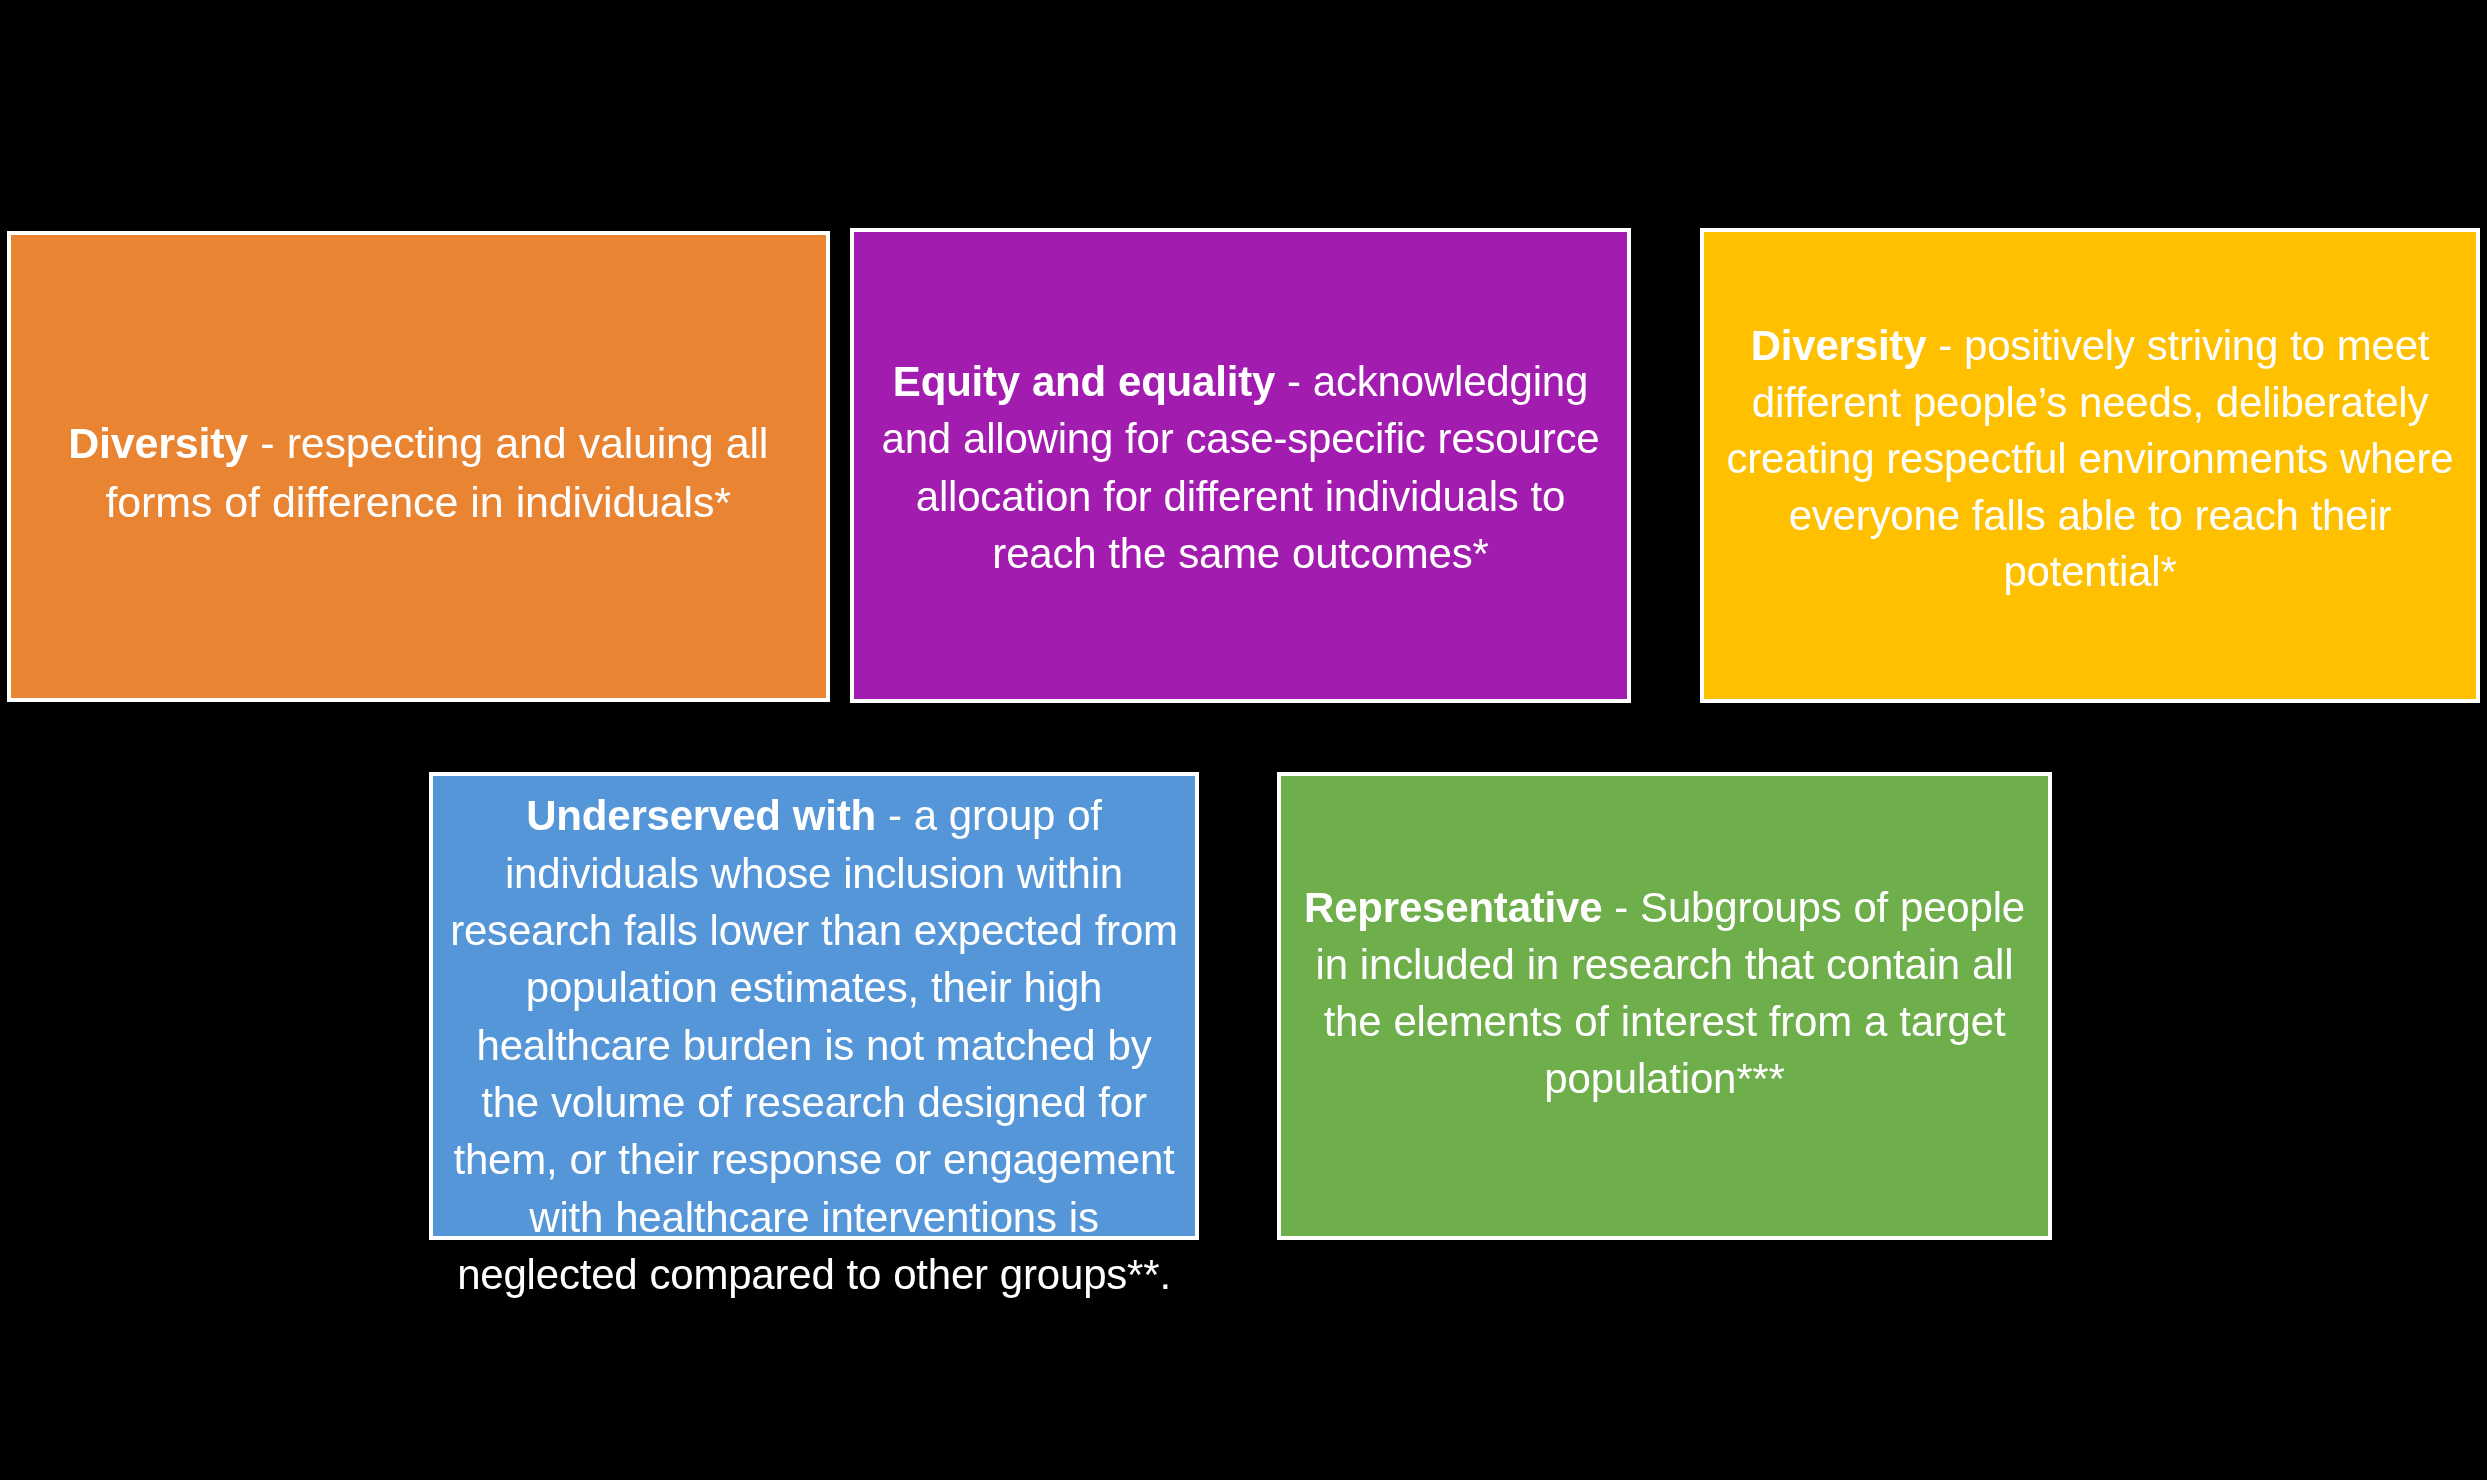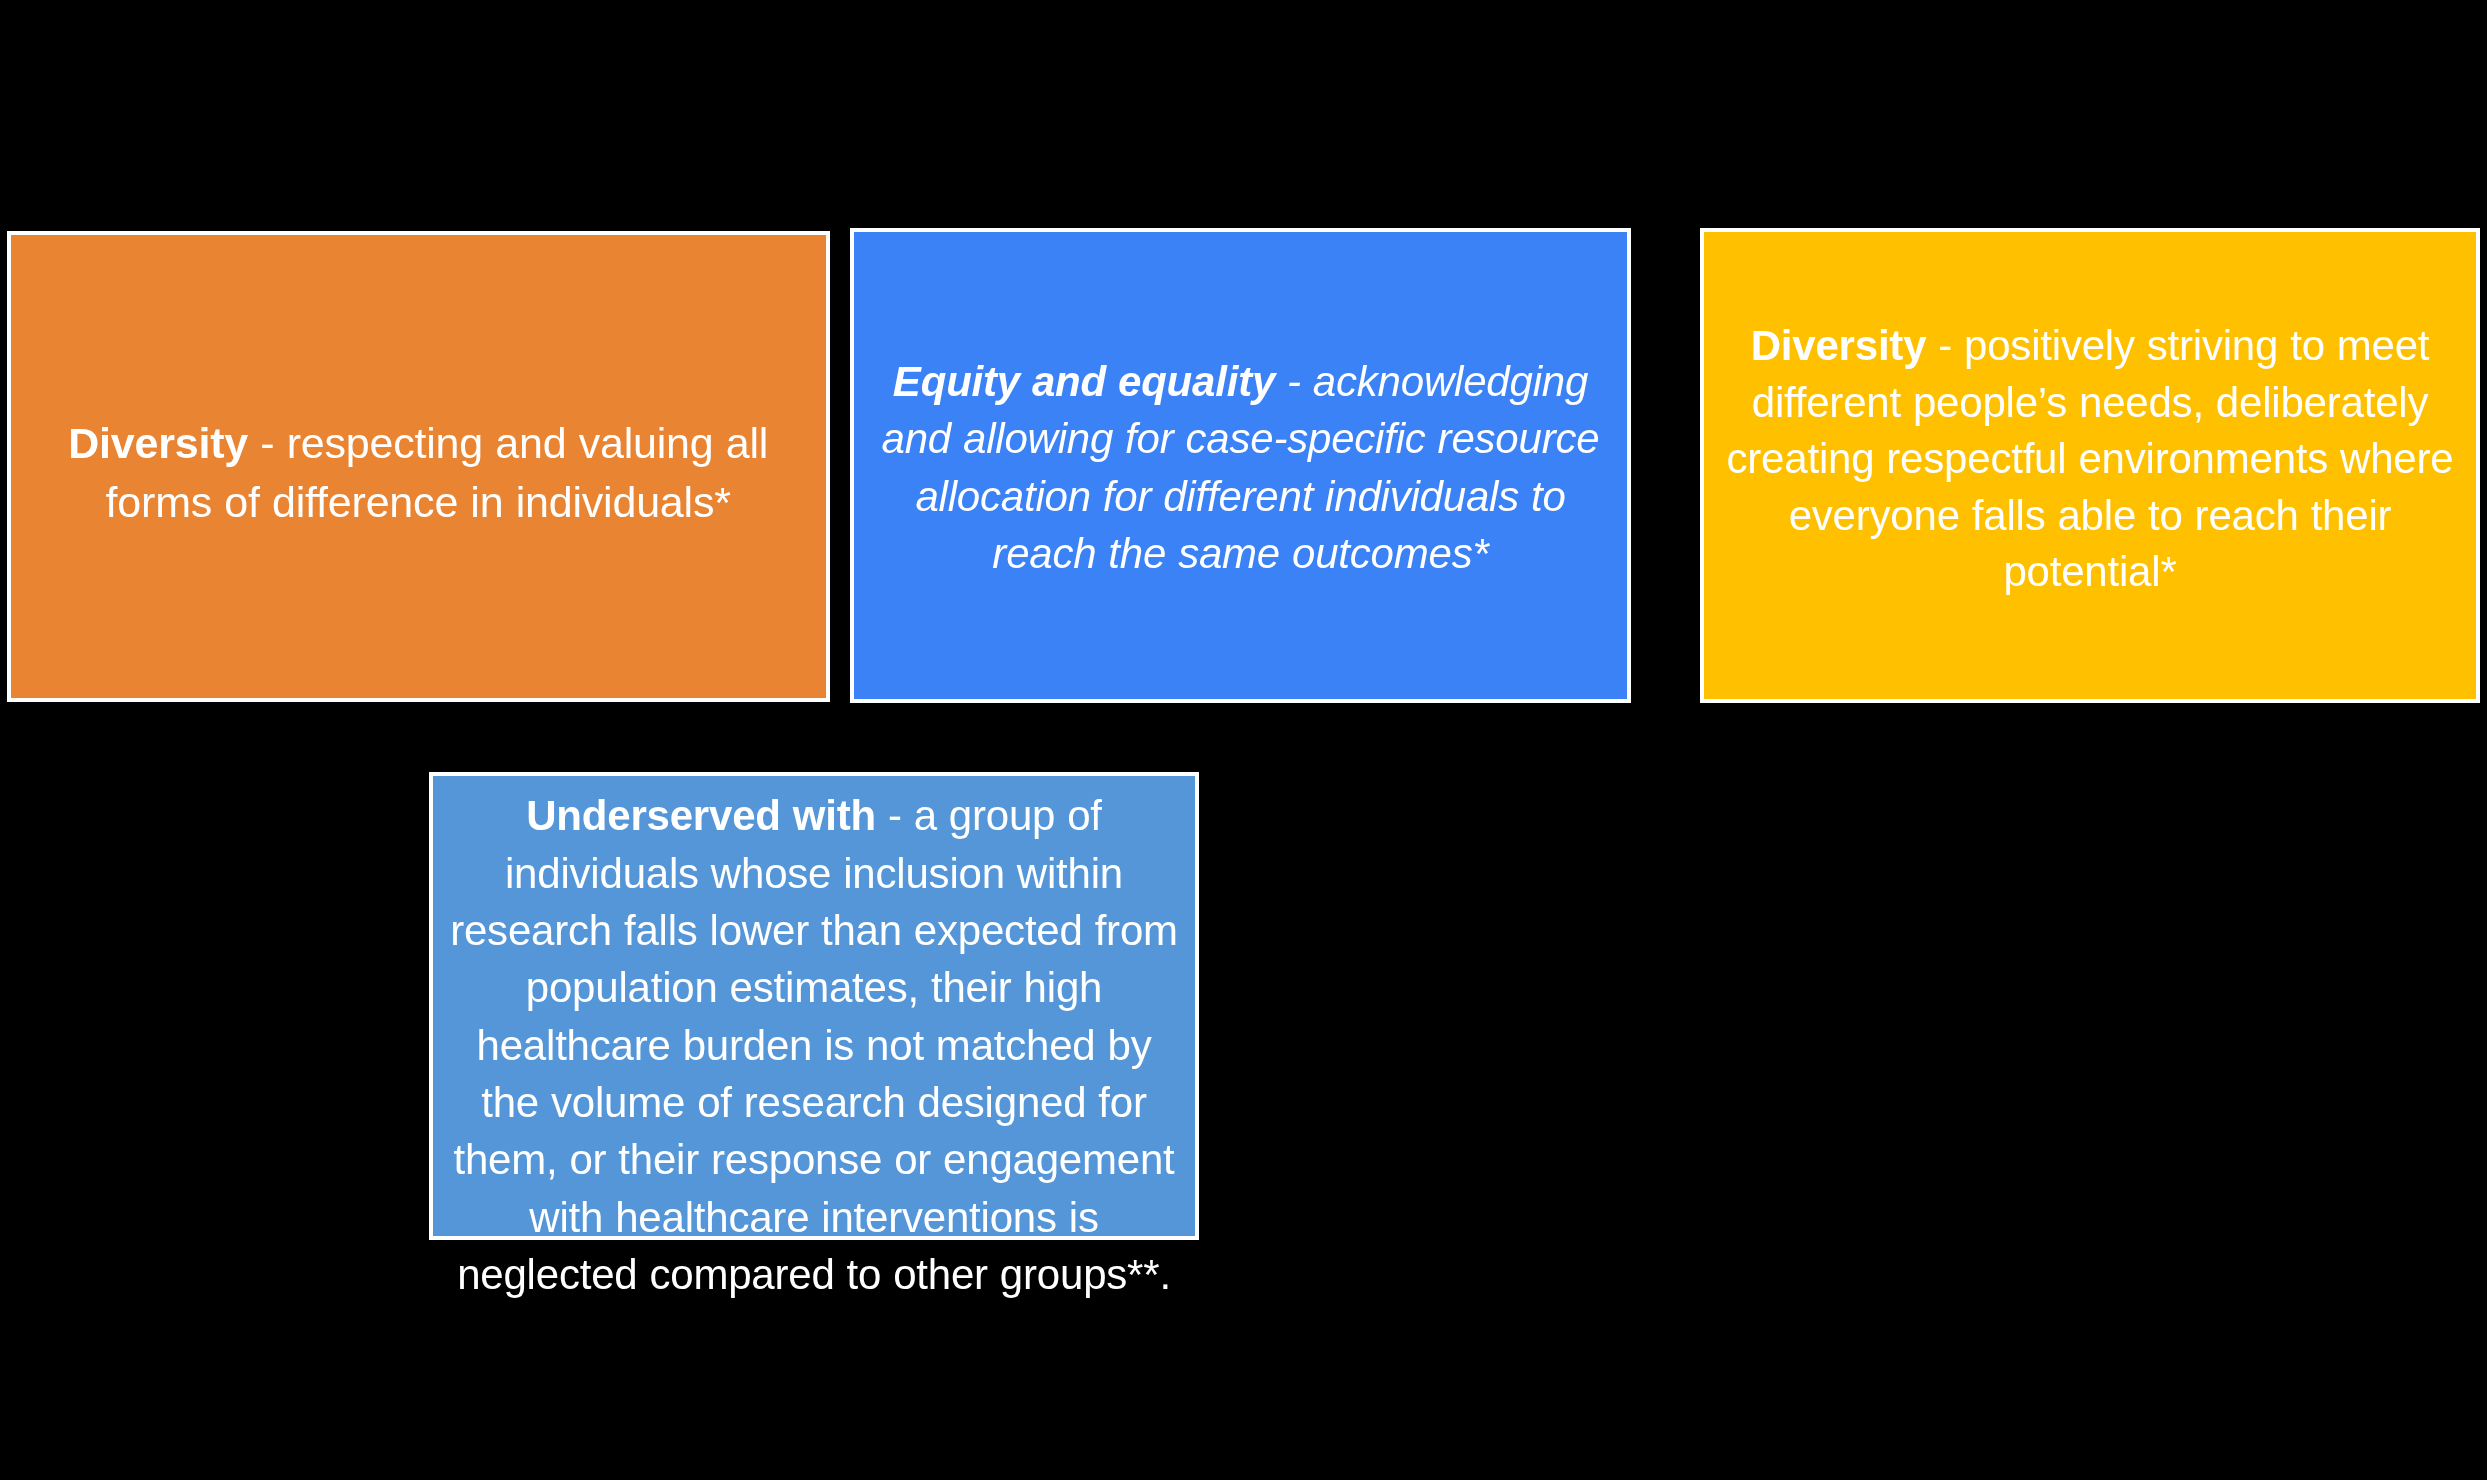--- a/index.html
+++ b/index.html
@@ -117,33 +117,38 @@
 <body style="background: rgb(0, 0, 0);">
 
 <div class="canvas">
 
   <div class="concept-box" id="box-diversity" style="background: rgb(233, 132, 50); border-color: rgb(255, 255, 255); color: rgb(255, 255, 255);">
     <div class="concept-text">
       <span class="concept-term">Diversity</span><span> - </span><span>respecting and valuing all forms of difference in individuals*</span>
     </div>
   </div>
 
-  <div class="concept-box" id="box-equity" style="background: #3b82f6; border-color: rgb(255, 255, 255); color: rgb(255, 255, 255); font-style: italic;">
+  <div class="concept-box" id="box-equity" style="background: #a21caf; border-color: rgb(255, 255, 255); color: rgb(255, 255, 255);">
     <div class="concept-text">
       <span class="concept-term">Equity and equality</span><span> - </span><span>acknowledging and allowing for case-specific resource allocation for different individuals to reach the same outcomes*</span>
     </div>
   </div>
 
   <div class="concept-box" id="box-inclusion" style="background: rgb(255, 192, 0); border-color: rgb(255, 255, 255); color: rgb(255, 255, 255);">
     <div class="concept-text">
       <span class="concept-term">Diversity</span><span> - </span><span>positively striving to meet different people’s needs, deliberately creating respectful environments where everyone falls able to reach their potential*</span>
     </div>
   </div>
 
   <div class="concept-box" id="box-underserved" style="background: rgb(85, 150, 216); border-color: rgb(255, 255, 255); color: rgb(255, 255, 255);">
     <div class="concept-text">
       <span class="concept-term">Underserved with</span><span> - </span><span>a group of individuals whose inclusion within research falls lower than expected from population estimates, their high healthcare burden is not matched by the volume of research designed for them, or their response or engagement with healthcare interventions is neglected compared to other groups**.</span>
     </div>
   </div>
 
+  <div class="concept-box" id="box-representative" style="background: rgb(110, 175, 75); border-color: rgb(255, 255, 255); color: rgb(255, 255, 255);">
+    <div class="concept-text">
+      <span class="concept-term">Representative</span><span> - </span><span>Subgroups of people in included in research that contain all the elements of interest from a target population***</span>
+    </div>
+  </div>
 
 </div>
 
 
 </body></html>

